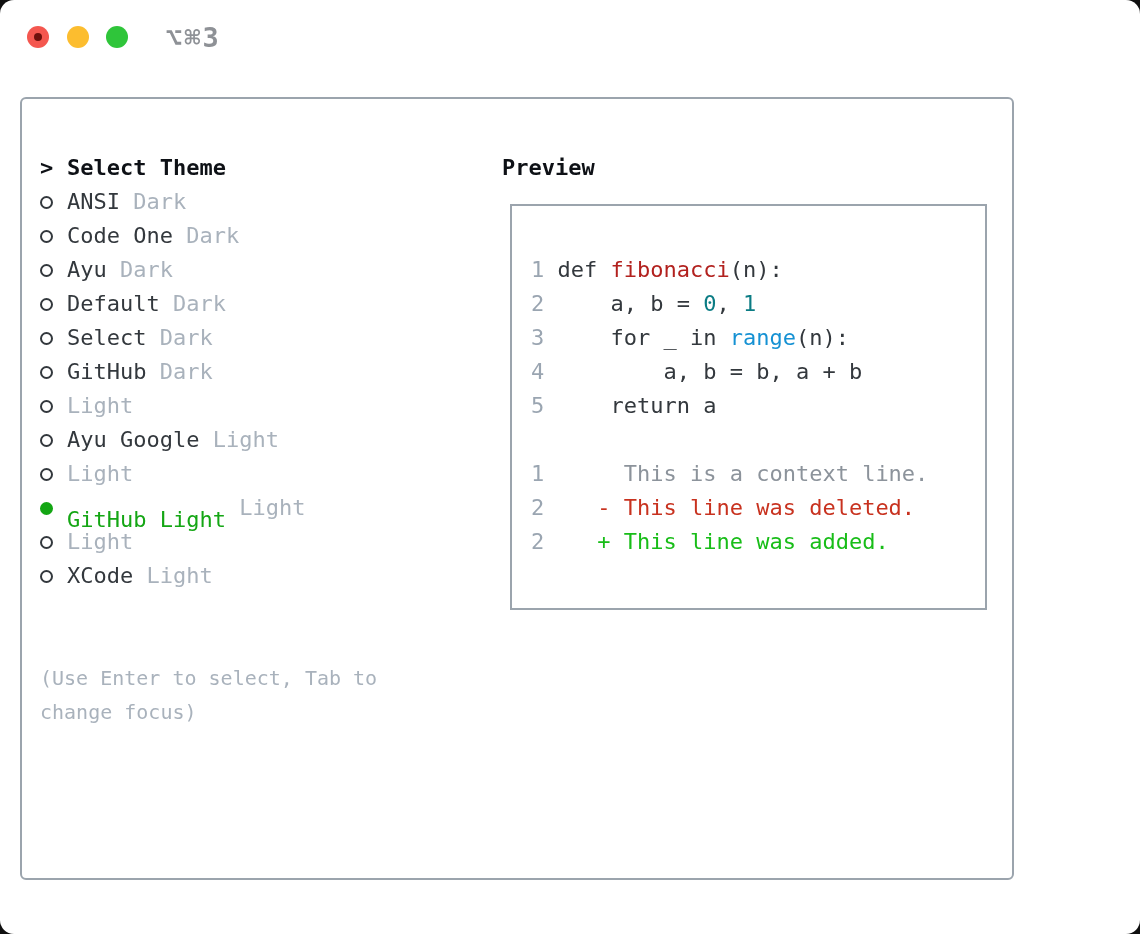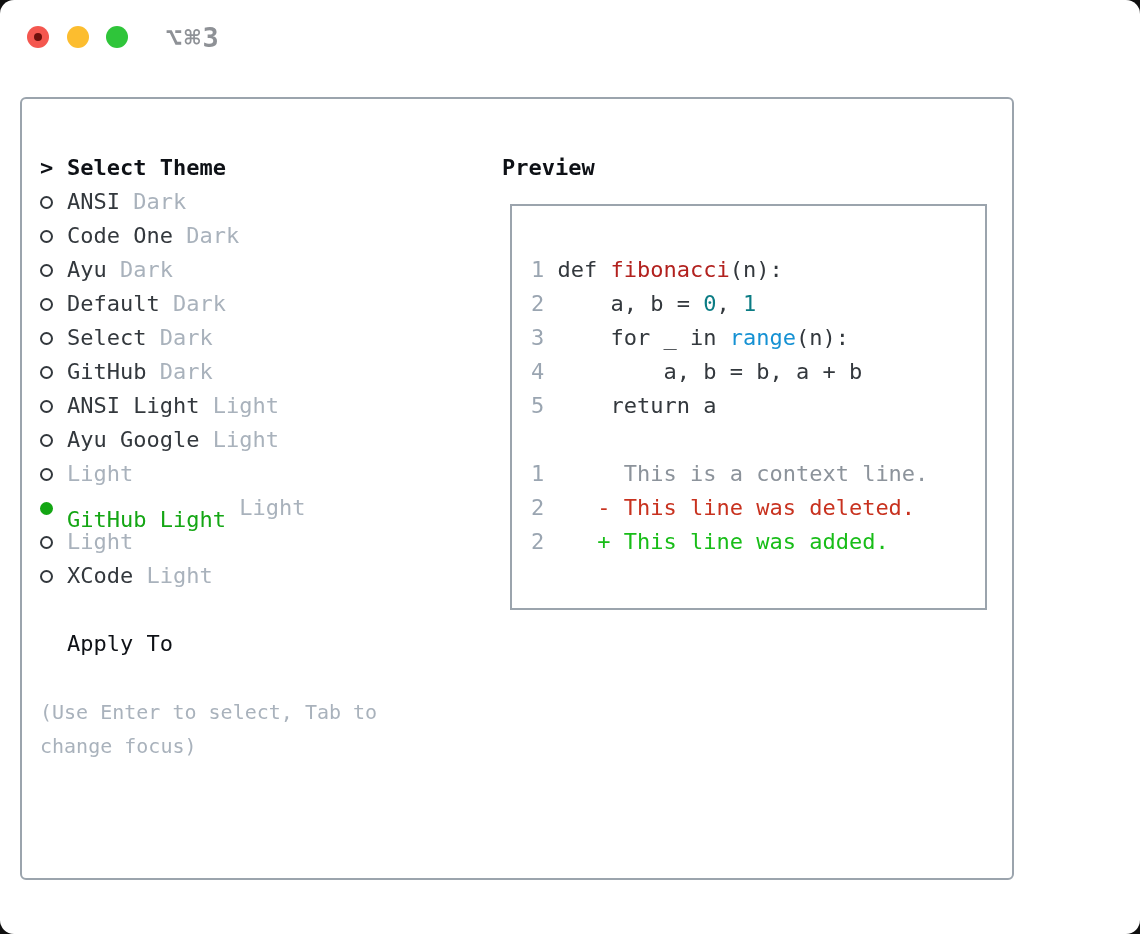--- a/index.html
+++ b/index.html
@@ -121,21 +121,20 @@
             <span class="bullet-col">
               <span class="radio"></span>
             </span>
             <span class="t-name">GitHub </span>
             <span class="t-variant">Dark</span>
           </div>
           <div class="row">
             <span class="bullet-col">
               <span class="radio"></span>
             </span>
-            <span class="t-name">ANSI Light </span>
             <span class="t-variant">Light</span>
           </div>
           <div class="row">
             <span class="bullet-col">
               <span class="radio"></span>
             </span>
             <span class="t-name">Ayu Google </span>
             <span class="t-variant">Light</span>
           </div>
           <div class="row">
@@ -161,24 +160,20 @@
             <span class="bullet-col">
               <span class="radio"></span>
             </span>
             <span class="t-name">XCode </span>
             <span class="t-variant">Light</span>
           </div>
         </div>
 
       <div class="row blank"></div>
 
-      <div class="row">
-        <span class="bullet-col"></span>
-        <span class="subheading">Apply To</span>
-      </div>
 
       <div id="apply-items">
         </div>
 
       <div class="row blank"></div>
 
       <div class="hint">(Use Enter to select, Tab to change focus)</div>
     </div>
 
     <div class="preview-heading">Preview</div>

